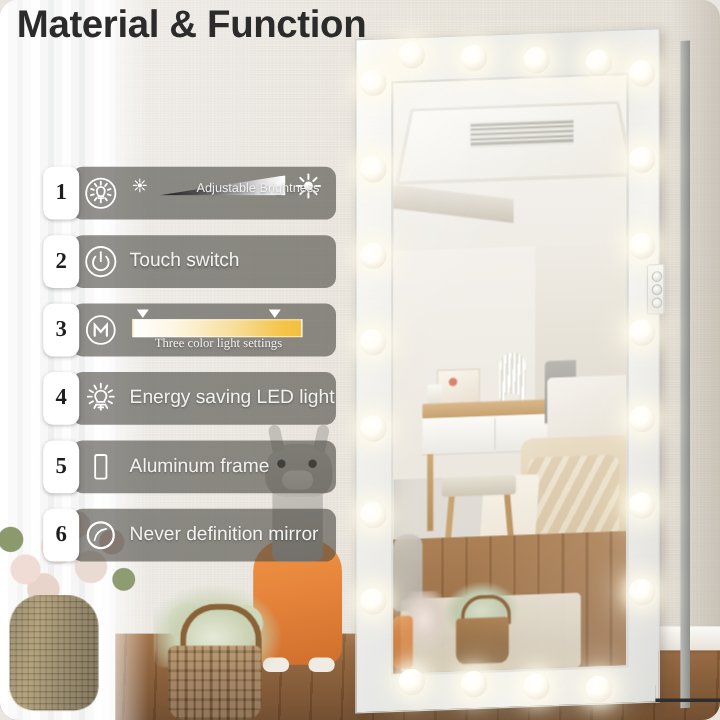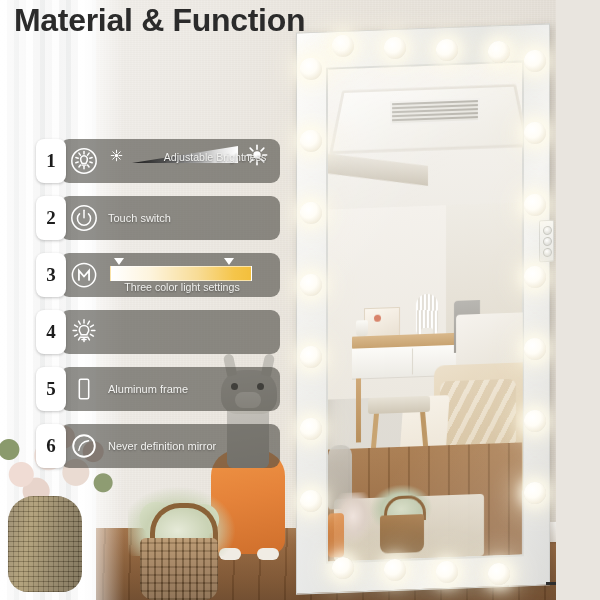--- a/index.html
+++ b/index.html
@@ -1,21 +1,21 @@
 <!DOCTYPE html>
 <html><head>
 <meta charset="utf-8">
 <style>
   html,body{margin:0;padding:0;}
   body{
     width:600px;height:600px;overflow:hidden;
     font-family:"Liberation Sans", sans-serif;
     background:#e9e5df;
   }
-  #stage{position:relative;width:556px;height:600px;overflow:hidden;}
+  #stage{position:relative;width:600px;height:600px;overflow:hidden;border-radius:15px;}
 
   
   .wall{
     position:absolute;inset:0;
     background:
       linear-gradient(100deg,#f3f1ee 0%,#efece7 25%,#e9e4dc 55%,#e6e1d9 78%,#ded8cf 100%);
   }
   .wall-texture{
     position:absolute;inset:0;
     background-image:
@@ -364,21 +364,21 @@
     display:flex;align-items:center;justify-content:center;
     font-family:"Liberation Serif", serif;
     font-size:19px;font-weight:bold;color:#1d1d1d;
   }
   .ficon{
     position:absolute;left:33px;top:7px;width:30px;height:30px;
   }
   .flabel{
     position:absolute;left:72px;top:0;height:44px;
     display:flex;align-items:center;
-    font-size:11px;color:#f2f2f0;
+    font-size:16px;color:#f2f2f0;
     text-shadow:0 1px 2px rgba(0,0,0,.35);
   }
 
   
   .wedge-wrap{position:absolute;left:70px;top:5px;width:168px;height:38px;}
   .wedge{
     position:absolute;left:26px;top:2px;width:106px;height:17px;
     background:linear-gradient(90deg,#1d1d1d 0%,#4a4a4a 28%,#9a9a9a 56%,#dedede 80%,#ffffff 100%);
     clip-path:polygon(0 100%,100% 0,100% 100%);
   }
@@ -399,20 +399,21 @@
   }
   .tri{
     position:absolute;top:2px;width:0;height:0;
     border-left:5px solid transparent;border-right:5px solid transparent;
     border-top:7px solid #ffffff;
   }
   .cap-under2{
     position:absolute;left:10px;top:25px;width:140px;
     font-size:10.6px;color:#f0f0ee;text-align:center;
     text-shadow:0 1px 2px rgba(0,0,0,.4);
+    font-family:Liberation Serif, serif;
   }
 </style>
 </head>
 <body>
 
 <div id="stage">
 
   <div class="wall"></div>
   <div class="wall-texture"></div>
   <div class="wall-right-shade"></div>
@@ -616,20 +617,21 @@
             <line x1="16.0" y1="22.5" x2="16.0" y2="26.1"></line>
             <line x1="12.0" y1="21.4" x2="10.2" y2="24.5"></line>
             <line x1="9.1" y1="18.5" x2="6.0" y2="20.3"></line>
             <line x1="8.0" y1="14.5" x2="4.4" y2="14.5"></line>
             <line x1="9.1" y1="10.5" x2="6.0" y2="8.7"></line>
             <line x1="12.0" y1="7.6" x2="10.2" y2="4.5"></line>
             <path d="M11 14a5 5 0 1 1 10 0c0 2.4-1.9 3.2-1.9 5h-6.2c0-1.8-1.9-2.6-1.9-5z"></path>
             <line x1="13" y1="21.6" x2="19" y2="21.6"></line>
             <line x1="13.8" y1="24" x2="18.2" y2="24"></line>
           </svg></div>
+        <div class="flabel">Energy saving LED light</div>
       </div>
       <div class="feature-row">
         <div class="pill"></div>
         <div class="badge">5</div>
         <div class="ficon"><svg viewBox="0 0 32 32" width="30" height="30" fill="none" stroke="#ffffff" stroke-width="1.6" stroke-linecap="round">
             <rect x="11" y="5.5" width="10" height="21" rx="1.6"></rect>
           </svg></div>
         <div class="flabel">Aluminum frame</div>
       </div>
       <div class="feature-row">

